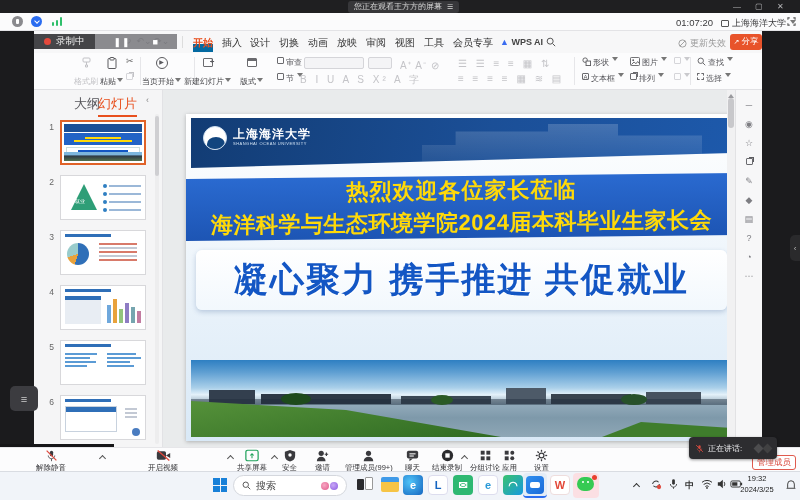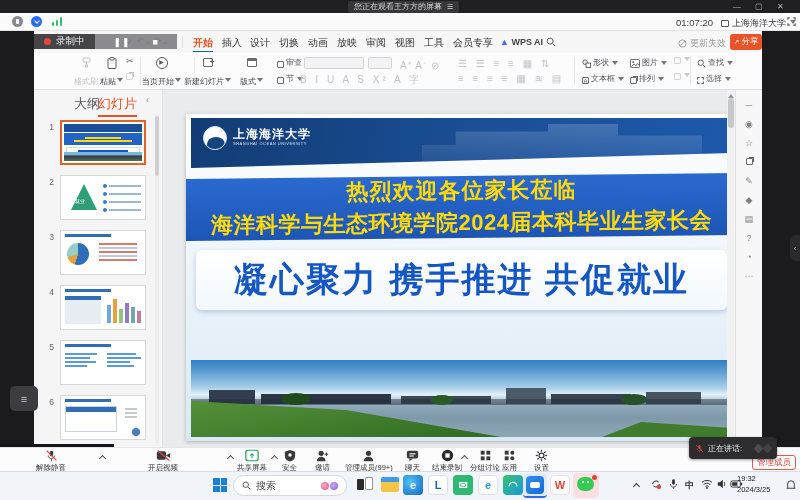--- a/index.html
+++ b/index.html
@@ -18,37 +18,37 @@
 .stat-circ{width:11px;height:11px;border-radius:50%;top:16px}
 .sigbar{width:2px;background:#2fbf6b;bottom:0;border-radius:1px}
 .mtime{font-size:9.5px;color:#3a3a3c;top:17px}
 .viewmode{font-size:9px;color:#3a3a3c;top:17px;display:flex;align-items:center;gap:3px}
 
 .wps{left:34px;top:31px;width:728px;height:416px;background:#f7f7f8;overflow:hidden}
 
 .tabrow{left:0;top:0;width:728px;height:22px;background:#f7f7f8}
 .qicons{left:90px;top:5px;color:#8a8a8e;font-size:9px}
 .tab{top:4px;font-size:10px;color:#333;height:17px;line-height:15px}
-.tab.active{color:#e8501e;font-weight:bold;border-bottom:1px solid #0369a1}
+.tab.active{color:#e8501e;font-weight:bold;border-bottom:8px solid #0369a1}
 .wpsai{top:6px;font-size:9px;font-weight:bold;color:#444}
 .upd{top:6px;font-size:9px;color:#999;display:flex;align-items:center;gap:3px}
 .sharebtn{top:3px;width:32px;height:16px;background:#e8532a;border-radius:3px;color:#fff;font-size:8.5px;display:flex;align-items:center;justify-content:center;gap:2px}
 
 .recbox{left:-4px;top:3px;height:15px;display:flex}
 .rec1{background:#454548;display:flex;align-items:center;gap:5px;padding:0 10px 0 14px;color:#efefef;font-size:9.5px}
 .recdot{width:7px;height:7px;border-radius:50%;background:#e5493c}
 .rec2{background:rgba(120,120,124,.85);display:flex;align-items:center;gap:22px;padding:0 19px;color:#fff}
 
 .ribbon{left:0;top:22px;width:728px;height:37px;background:#fcfcfd;border-bottom:1px solid #e1e1e4}
 .rsep{top:26px;width:1px;height:28px;background:#e6e6e9}
 .rcol{display:flex;flex-direction:column;align-items:center;justify-content:space-between;height:31px;top:25px}
 .rcol .ric{font-size:11px;color:#5a5a5e;line-height:13px;height:13px;display:flex;align-items:center;justify-content:center}
 .rcol .rlb{font-size:8px;color:#47474b;white-space:nowrap}
 .gray,.gray *{color:#c2c2c6!important;border-color:#d5d5d9!important}
-.rline{font-size:8px;color:#55555a;white-space:nowrap;display:flex;align-items:flex-end;gap:2px}
+.rline{font-size:8px;color:#55555a;white-space:nowrap;display:flex;align-items:flex-start;gap:2px}
 .fbox{height:12px;border:1px solid #dedee2;background:#f4f4f6;border-radius:2px}
 .fontrow{color:#c4c4c8;font-size:10px;letter-spacing:3px;white-space:nowrap}
 .icb{display:inline-block;width:8px;height:8px;border:1px solid #6a6a6e;border-radius:1px}
 .icb.sm{width:7px;height:7px}
 
 .docarea{left:0;top:59px;width:728px;height:357px}
 .sidebar{left:0;top:0;width:129px;height:357px;background:#f5f5f6;border-right:1px solid #e2e2e5}
 .ptab{top:5px;font-size:13px;color:#55555a}
 .ptab.active{color:#e8501e;border-bottom:2px solid #e8501e;padding-bottom:2px}
 .thumbnum{font-size:8.5px;color:#666;width:12px;text-align:right}
@@ -102,21 +102,21 @@
 .blackpatch{left:0;top:444px;width:114px;height:7px;background:#161618}
 .speakbox{left:689px;top:437px;width:88px;height:22px;background:#2d2d30;border-radius:4px;color:#e8e8ea;font-size:8px;display:flex;align-items:center;gap:4px;padding:0 6px;box-shadow:0 1px 3px rgba(0,0,0,.4);white-space:nowrap}
 .endbtn{left:752px;top:455px;width:44px;height:15px;background:#fff;border:1px solid #e05a4e;border-radius:3px;color:#d94b3f;font-size:8.5px;text-align:center;line-height:13px}
 
 .taskbar{left:0;top:471px;width:800px;height:29px;background:#f1f4f9;border-top:1px solid #d9dce2}
 .win{left:213px;top:478px;width:14px;height:14px;display:grid;grid-template-columns:6.5px 6.5px;grid-template-rows:6.5px 6.5px;gap:1px}
 .win i{background:#1880d8}
 .searchpill{left:233px;top:475px;width:114px;height:21px;background:#fff;border:1px solid #d4d7dd;border-radius:11px;display:flex;align-items:center;gap:5px;padding:0 8px;color:#444}
 .ticon{top:475px;width:20px;height:20px;border-radius:4px;display:flex;align-items:center;justify-content:center;color:#fff;font-weight:bold;font-size:11px}
 .tray{top:477px;color:#333;font-size:9px}
-.clock{left:737px;top:474px;width:40px;text-align:left;font-size:7.5px;line-height:1.4;color:#222}
+.clock{left:737px;top:474px;width:40px;text-align:center;font-size:7.5px;line-height:1.4;color:#222}
 .lfloat{left:10px;top:386px;width:28px;height:25px;background:#3c3c40;border-radius:5px;display:flex;align-items:center;justify-content:center;color:#cfcfcf;font-size:11px}
 .rhandle{left:790px;top:235px;width:10px;height:26px;background:#2a2a2c;border-radius:5px 0 0 5px;color:#bbb;font-size:8px;display:flex;align-items:center;justify-content:center}
 svg{display:block}
 </style>
 </head>
 <body>
 
 <div class="abs topbar"></div>
 <div class="abs watch-tip">
   <span>您正在观看王方方的屏幕</span>

